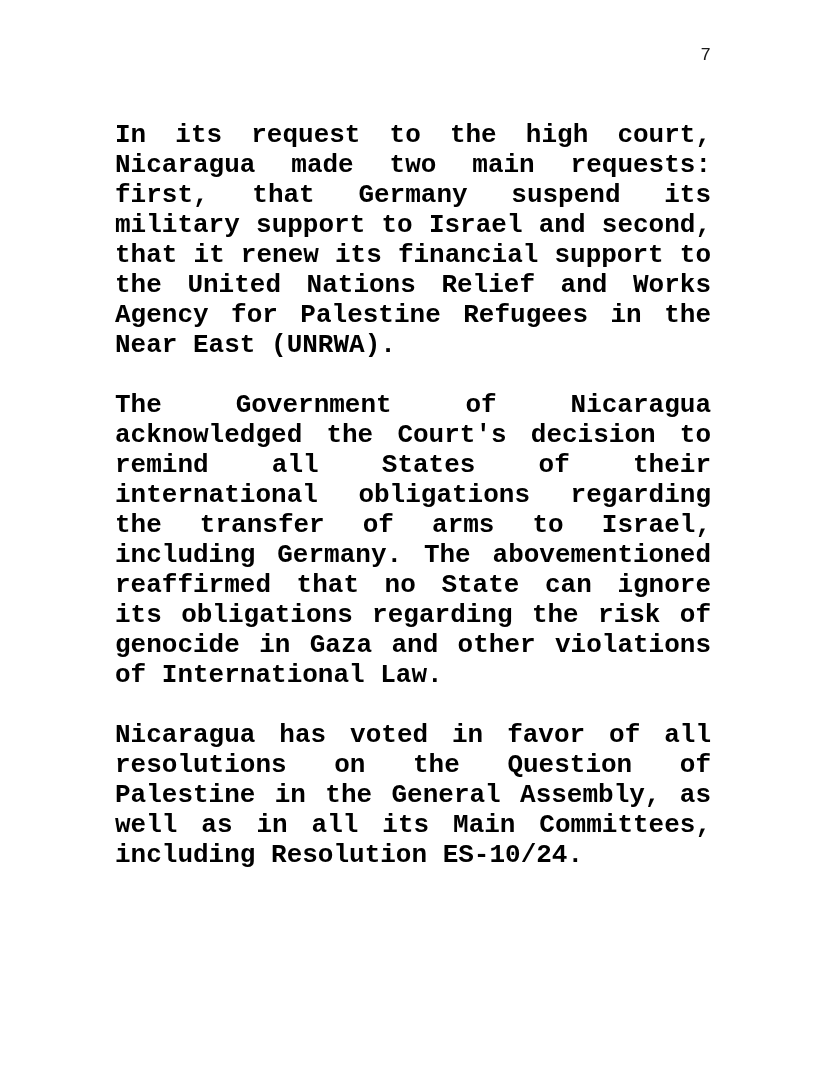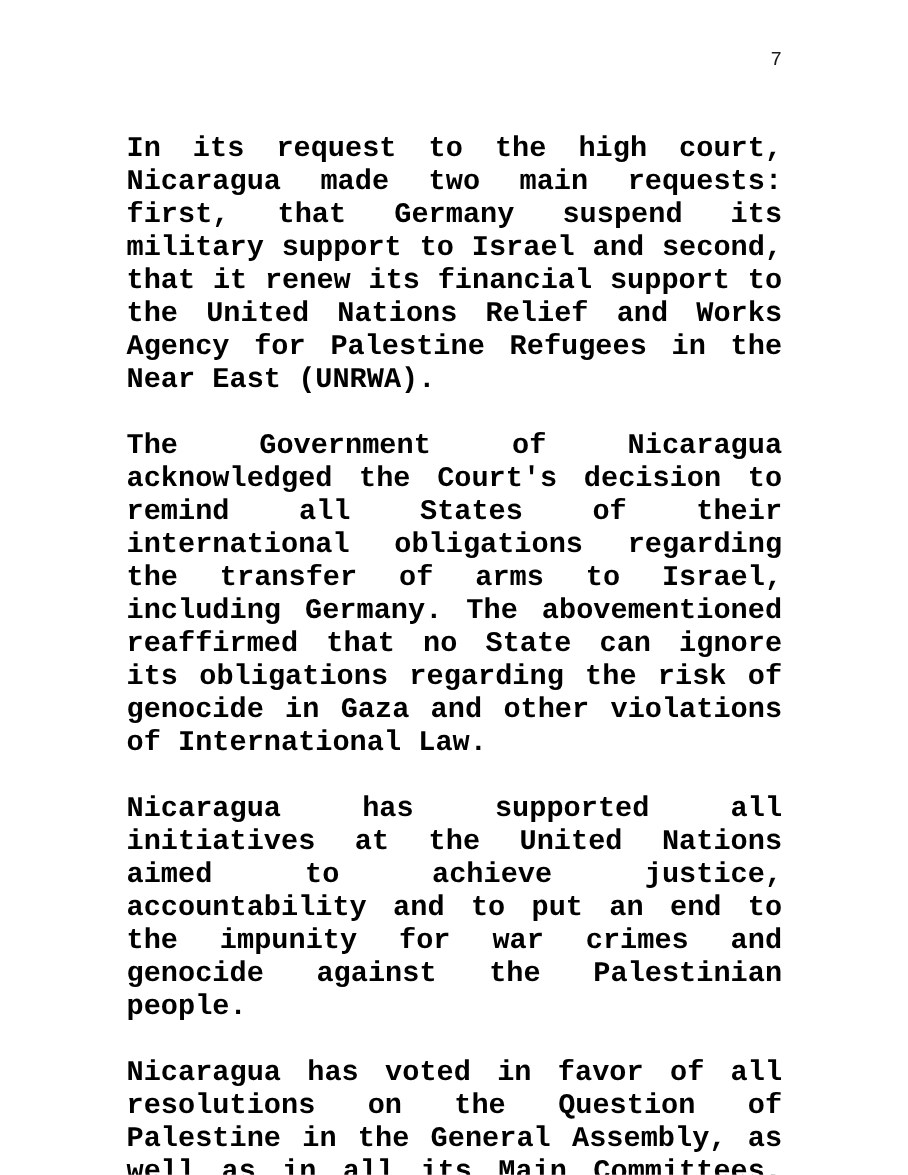--- a/index.html
+++ b/index.html
@@ -50,17 +50,16 @@
 </head>
 <body>
 
 <div class="page">
 
   <div class="page-number">7</div>
 
   <div class="body-text">
     <p>In its request to the high court, Nicaragua made two main requests: first, that Germany suspend its military support to Israel and second, that it renew its financial support to the United Nations Relief and Works Agency for Palestine Refugees in the Near East (UNRWA).</p>
     <p>The Government of Nicaragua acknowledged the Court's decision to remind all States of their international obligations regarding the transfer of arms to Israel, including Germany. The abovementioned reaffirmed that no State can ignore its obligations regarding the risk of genocide in Gaza and other violations of International Law.</p>
-    <p>Nicaragua has supported all initiatives at the United Nations aimed to achieve justice, accountability and to put an end to the impunity for war crimes and genocide against the Palestinian people.</p>
     <p>Nicaragua has voted in favor of all resolutions on the Question of Palestine in the General Assembly, as well as in all its Main Committees, including Resolution ES-10/24.</p>
   </div>
 
 </div>
 
 </body></html>

